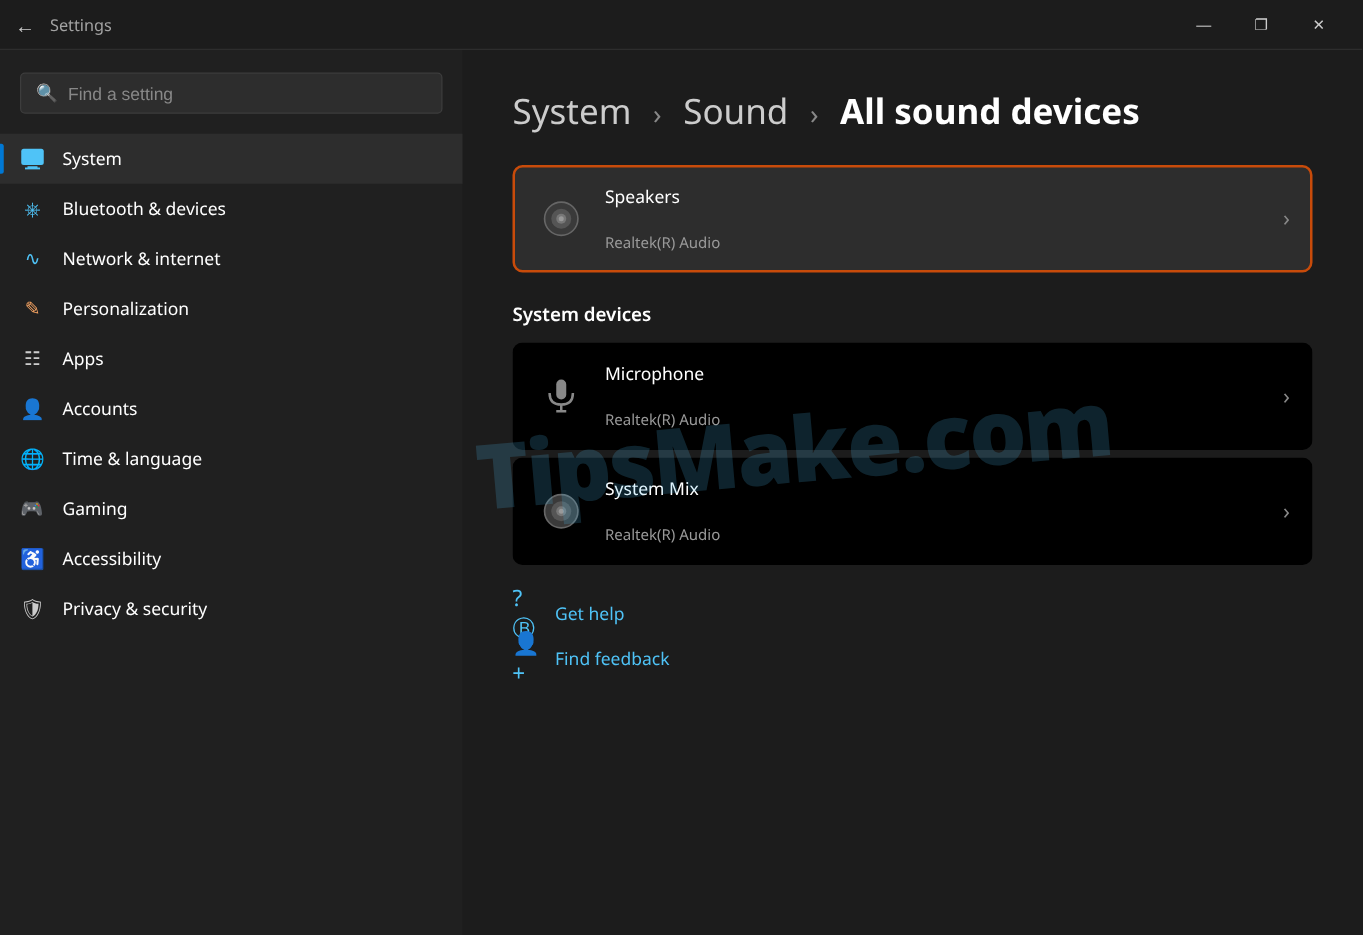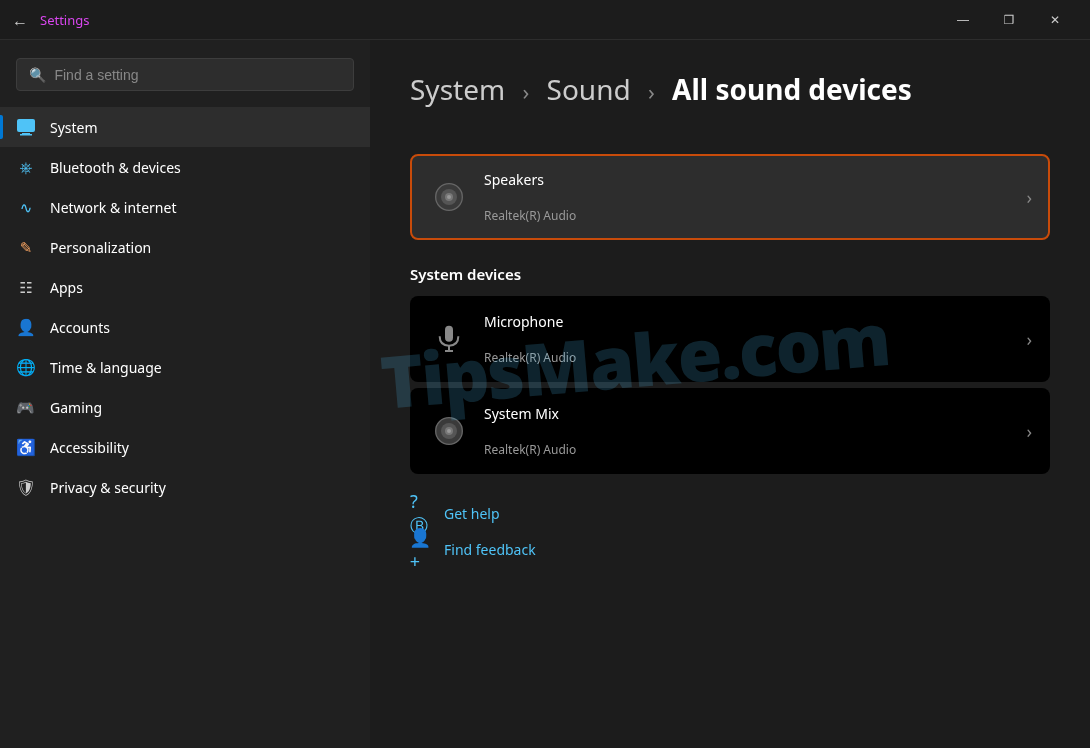--- a/index.html
+++ b/index.html
@@ -23,21 +23,21 @@
       padding: 0 12px;
       border-bottom: 1px solid #2d2d2d;
     }
     .title-bar-left {
       display: flex;
       align-items: center;
       gap: 12px;
     }
     .title-bar-title {
       font-size: 13px;
-      color: #d946ef;
+      color: #a3a3a3;
     }
     .title-bar-controls {
       display: flex;
       gap: 0;
     }
     .title-bar-btn {
       width: 46px;
       height: 40px;
       display: flex;
       align-items: center;
@@ -143,21 +143,21 @@
       flex: 1;
       background: #1c1c1c;
       padding: 30px 40px;
       overflow-y: auto;
     }
 
     .breadcrumb {
       font-size: 28px;
       font-weight: 400;
       color: #cccccc;
-      margin-bottom: 46px;
+      margin-bottom: 24px;
     }
     .breadcrumb .crumb-system { color: #cccccc; }
     .breadcrumb .crumb-sep { color: #888; margin: 0 10px; font-size: 22px; }
     .breadcrumb .crumb-sound { color: #cccccc; }
     .breadcrumb .crumb-current { color: #ffffff; font-weight: 700; }
 
     .section-title {
       font-size: 15px;
       font-weight: 600;
       color: #ffffff;

